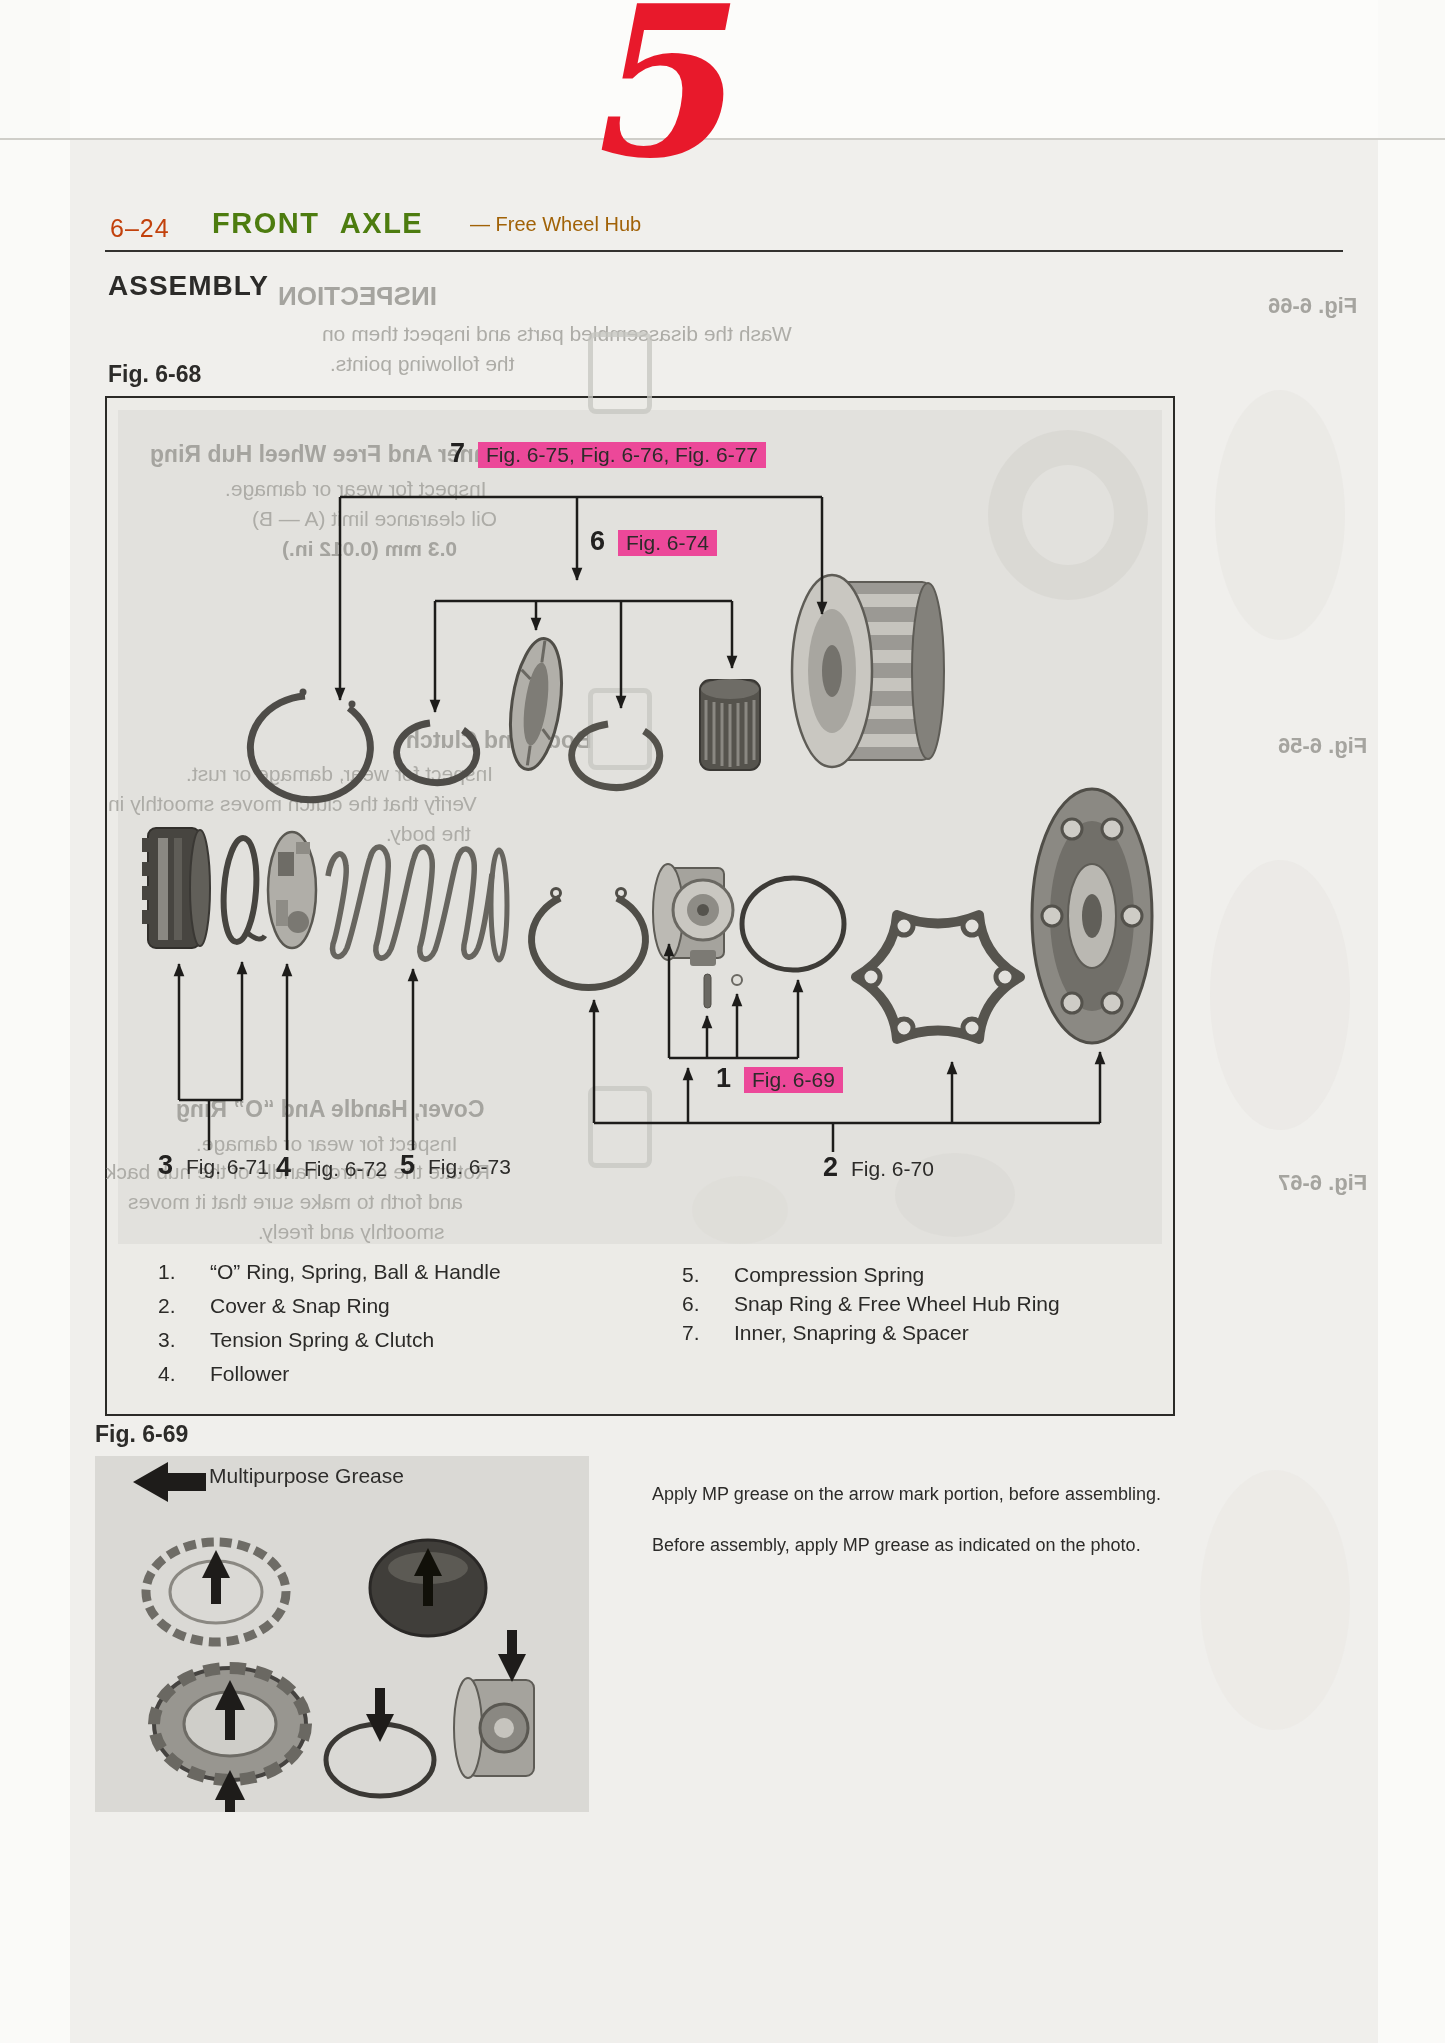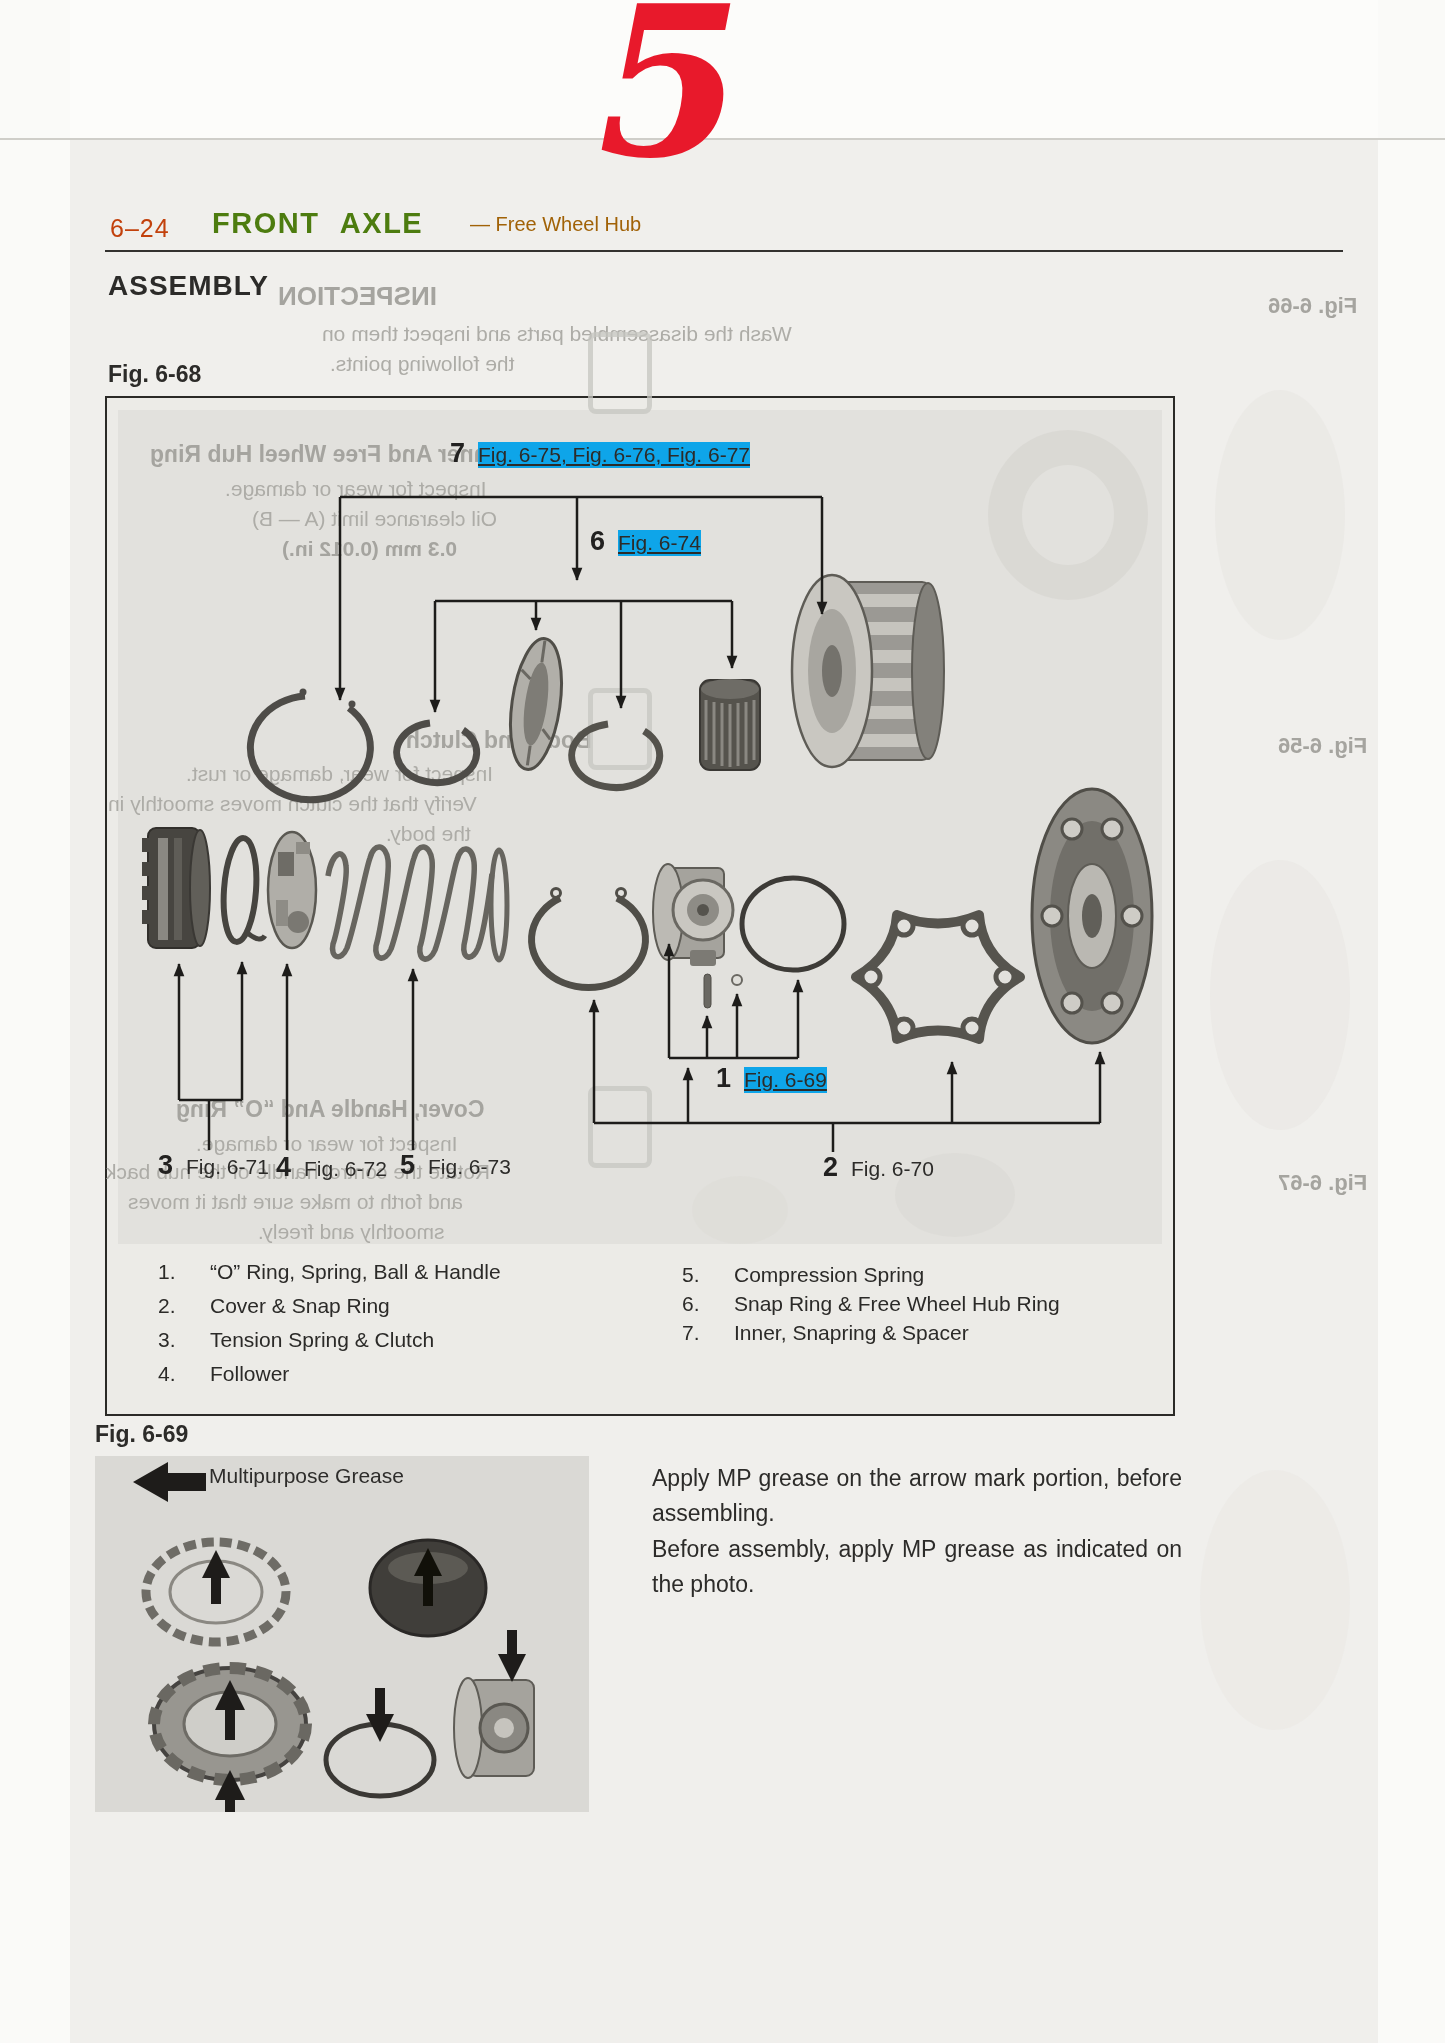--- a/index.html
+++ b/index.html
@@ -20,36 +20,36 @@
   #assembly{left:108px;top:270px;font-size:28px;font-weight:700;letter-spacing:1px;}
   #intro{left:108px;top:326px;font-size:23px;}
   #fig68{left:108px;top:361px;font-size:23px;font-weight:700;}
   
   #box{left:105px;top:396px;width:1066px;height:1016px;border:2px solid #2b2a27;background:#ecebe7;}
   #photo1{left:118px;top:410px;width:1044px;height:834px;background:#e2e1dd;}
   #diagsvg{left:105px;top:396px;z-index:3;}
   .callout{position:absolute;z-index:4;display:flex;align-items:baseline;gap:13px;white-space:nowrap;}
   .callout .n{font-size:27px;font-weight:700;color:#222120;}
   .callout .r{font-size:21px;color:#2c2b29;}
-  .hl{background:#0ea5e9;padding:1px 0;text-decoration:underline;}
+  .hl{background:#ec4899;padding:1px 8px;}
   
   .legrow{position:absolute;z-index:4;display:flex;font-size:21px;color:#2b2a28;white-space:nowrap;}
   .legrow .ln{width:52px;}
   
   .ghost{position:absolute;transform:scaleX(-1);color:#adaca7;white-space:nowrap;z-index:2;font-size:21px;}
   .ghost.b{font-weight:700;color:#a5a49f;}
   .gicon{position:absolute;width:54px;height:72px;border:5px solid #c6c5c0;border-radius:8px;z-index:2;opacity:.75;}
   .gblob{position:absolute;border-radius:50%;z-index:1;}
   
   #fig69label{left:95px;top:1421px;font-size:23px;font-weight:700;}
   #photo2{left:95px;top:1456px;width:494px;height:356px;background:#dad9d5;}
   #photo2svg{left:95px;top:1456px;z-index:3;}
   #caption{left:209px;top:1464px;font-size:21px;z-index:4;color:#2e2d2b;}
   #note{left:652px;top:1461px;width:530px;z-index:4;}
-  #note p{margin:0 0 1px 0;font-size:23px;line-height:35px;text-align:justify;color:#2c2b29;}
+  #note p{margin:16px 0 1px 0;font-size:18px;line-height:35px;text-align:justify;color:#2c2b29;}
 </style>
 </head>
 <body>
 
 <div id="page">
   <div class="abs" id="paper"></div>
   <div class="abs" id="topband"></div>
   <div class="abs" id="topedge"></div>
 
   <div class="gblob" style="left:1215px;top:390px;width:130px;height:250px;background:#e7e6e1;opacity:.55;"></div>

